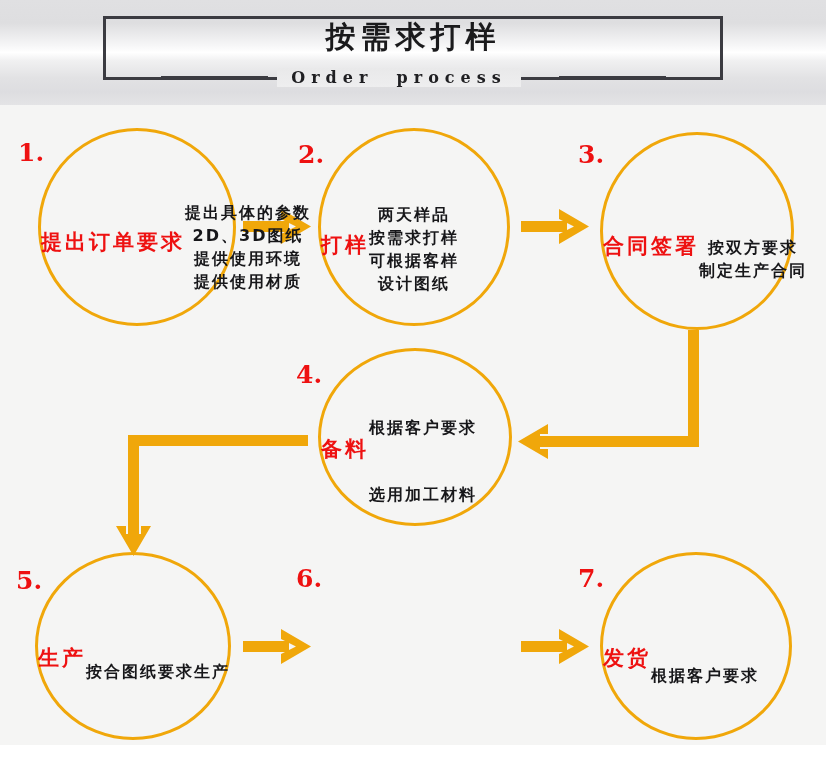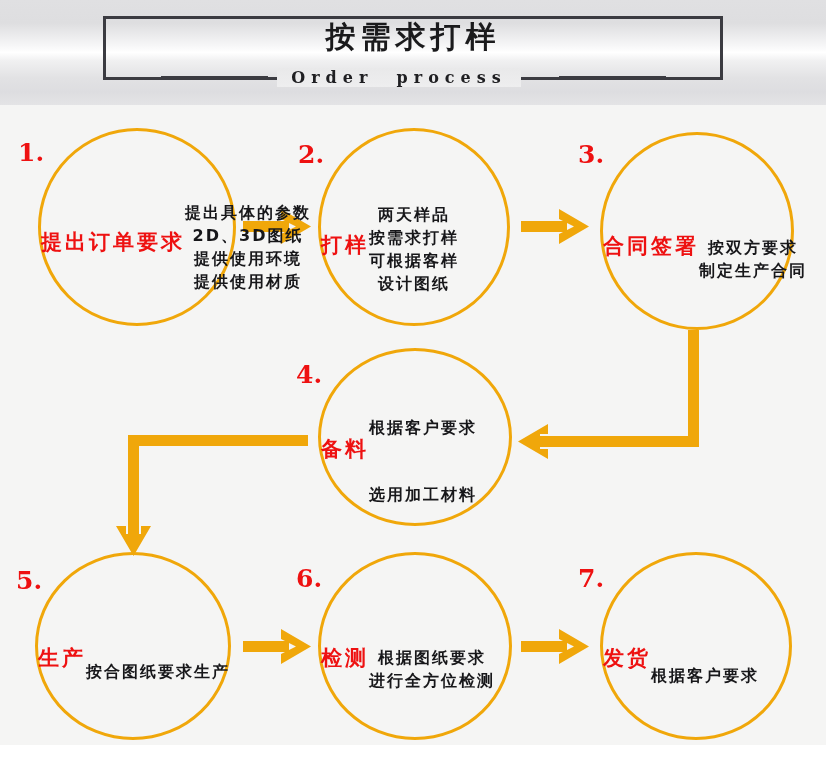--- a/index.html
+++ b/index.html
@@ -262,27 +262,20 @@
   <div class="node-num" id="num-4">4.</div>
 
   <div class="node" id="node-5">
     <div class="node-title">生产</div>
     <div class="node-lines">
       <div class="node-line">按合图纸要求生产</div>
     </div>
   </div>
   <div class="node-num" id="num-5">5.</div>
 
-  <div class="node" id="node-6">
-    <div class="node-title">检测</div>
-    <div class="node-lines">
-      <div class="node-line">根据图纸要求</div>
-      <div class="node-line">进行全方位检测</div>
-    </div>
-  </div>
   <div class="node-num" id="num-6">6.</div>
 
   <div class="node" id="node-7">
     <div class="node-title">发货</div>
     <div class="node-lines">
       <div class="node-line">根据客户要求</div>
     </div>
   </div>
   <div class="node-num" id="num-7">7.</div>
 

